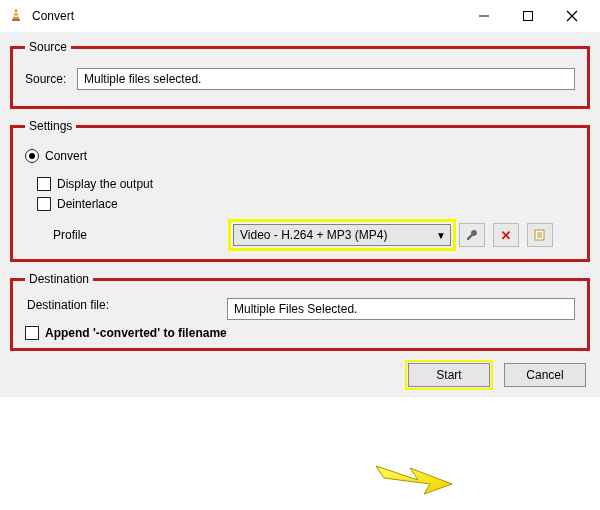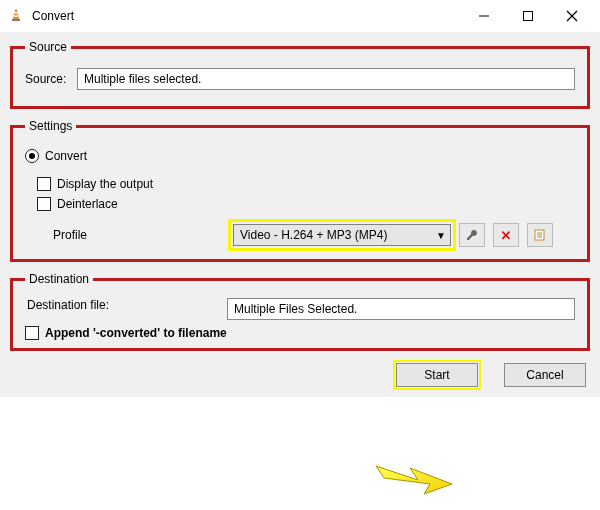--- a/index.html
+++ b/index.html
@@ -112,21 +112,21 @@
     flex: 1;
     height: 22px;
     border: 1px solid #888;
     background: #fff;
     padding: 1px 6px;
     font-family: inherit;
     font-size: 12px;
   }
   .buttons-row {
     display: flex; justify-content: flex-end;
-    gap: 26px;
+    gap: 14px;
     padding: 2px 4px 0 0;
   }
   .btn {
     min-width: 82px; height: 24px;
     border: 1px solid #8a8a8a;
     background: #e6e6e6;
     display: flex; align-items: center; justify-content: center;
     font-size: 12px;
     padding: 0 10px;
   }

